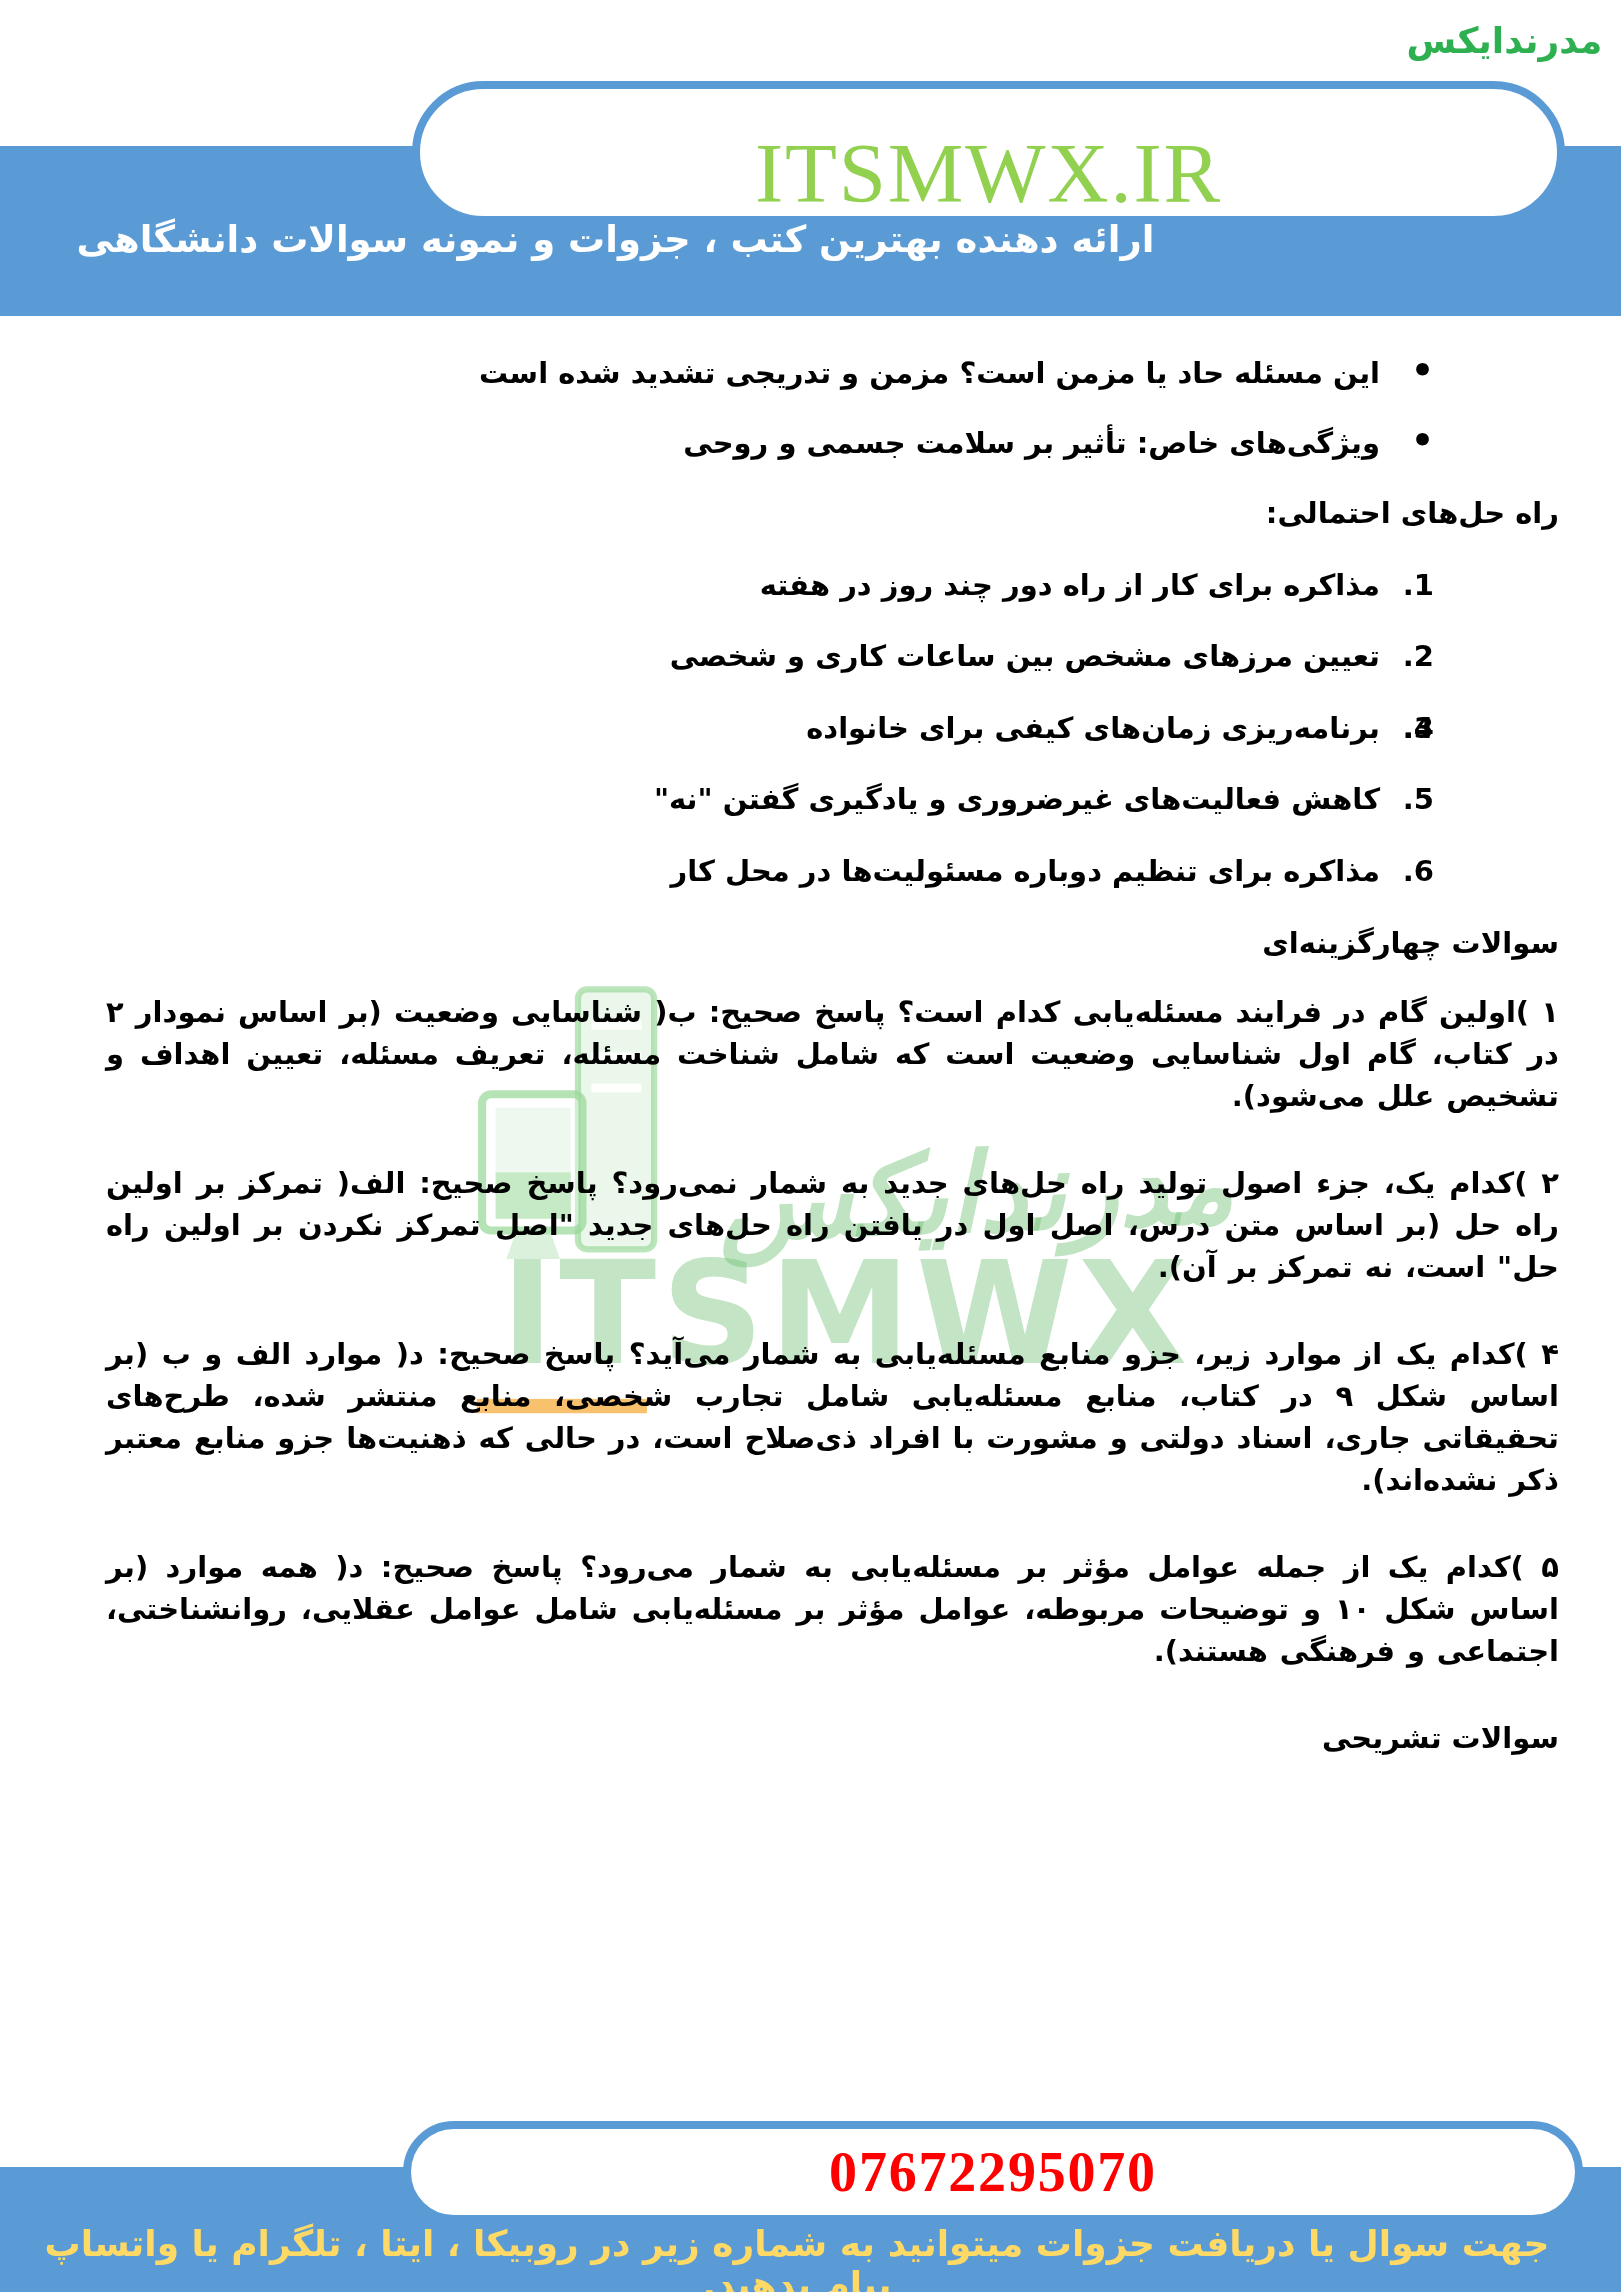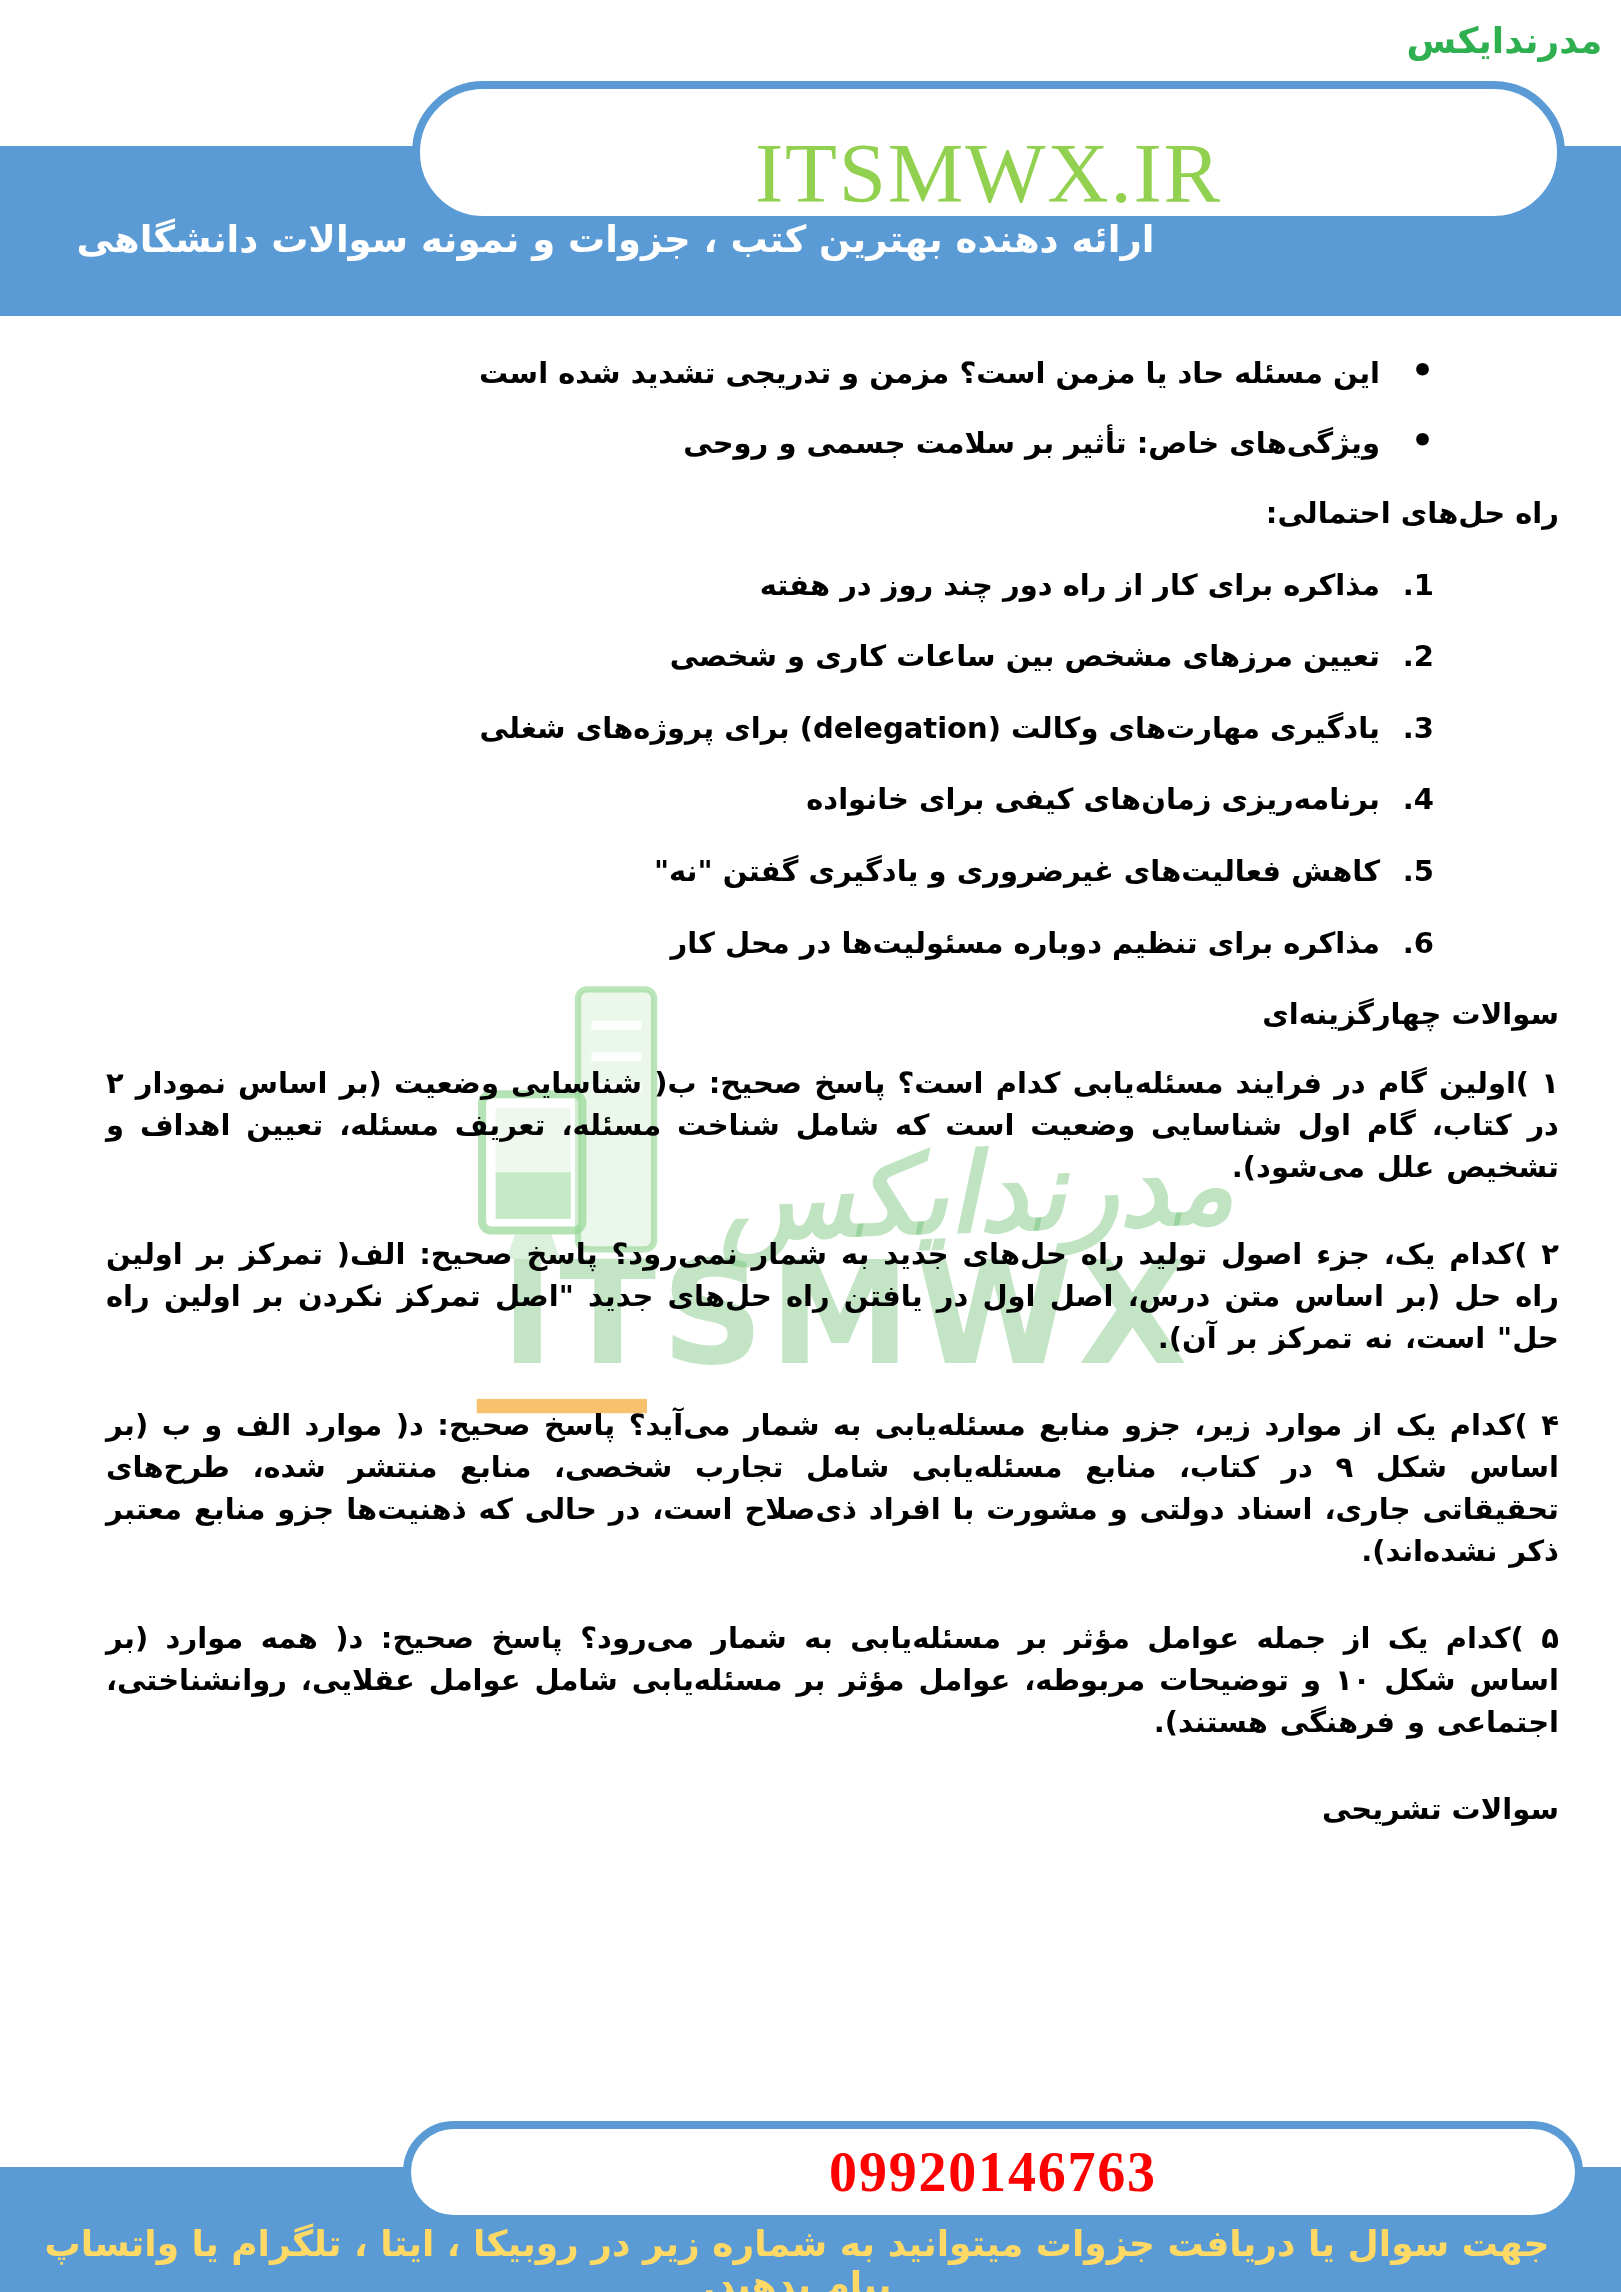--- a/index.html
+++ b/index.html
@@ -156,21 +156,20 @@
       <li class="n-item">
         <span class="num">1.</span>
         <span>مذاکره برای کار از راه دور چند روز در هفته</span>
       </li>
       <li class="n-item">
         <span class="num">2.</span>
         <span>تعیین مرزهای مشخص بین ساعات کاری و شخصی</span>
       </li>
       <li class="n-item">
         <span class="num">3.</span>
-        <span>یادگیری مهارت‌های وکالت (delegation) برای پروژه‌های شغلی</span>
       </li>
       <li class="n-item">
         <span class="num">4.</span>
         <span>برنامه‌ریزی زمان‌های کیفی برای خانواده</span>
       </li>
       <li class="n-item">
         <span class="num">5.</span>
         <span>کاهش فعالیت‌های غیرضروری و یادگیری گفتن "نه"</span>
       </li>
       <li class="n-item">
@@ -184,18 +183,18 @@
     <p class="q">۱ )اولین گام در فرایند مسئله‌یابی کدام است؟ پاسخ صحیح: ب( شناسایی وضعیت (بر اساس نمودار ۲ در کتاب، گام اول شناسایی وضعیت است که شامل شناخت مسئله، تعریف مسئله، تعیین اهداف و تشخیص علل می‌شود).</p>
     <p class="q">۲ )کدام یک، جزء اصول تولید راه حل‌های جدید به شمار نمی‌رود؟ پاسخ صحیح: الف( تمرکز بر اولین راه حل (بر اساس متن درس، اصل اول در یافتن راه حل‌های جدید "اصل تمرکز نکردن بر اولین راه حل" است، نه تمرکز بر آن).</p>
     <p class="q">۴ )کدام یک از موارد زیر، جزو منابع مسئله‌یابی به شمار می‌آید؟ پاسخ صحیح: د( موارد الف و ب (بر اساس شکل ۹ در کتاب، منابع مسئله‌یابی شامل تجارب شخصی، منابع منتشر شده، طرح‌های تحقیقاتی جاری، اسناد دولتی و مشورت با افراد ذی‌صلاح است، در حالی که ذهنیت‌ها جزو منابع معتبر ذکر نشده‌اند).</p>
     <p class="q">۵ )کدام یک از جمله عوامل مؤثر بر مسئله‌یابی به شمار می‌رود؟ پاسخ صحیح: د( همه موارد (بر اساس شکل ۱۰ و توضیحات مربوطه، عوامل مؤثر بر مسئله‌یابی شامل عوامل عقلایی، روانشناختی، اجتماعی و فرهنگی هستند).</p>
 
     <h2 class="sec-heading essay">سوالات تشریحی</h2>
   </div>
 
   <div class="footer-band"></div>
   <div class="footer-pill">
-    <span class="phone">09920146763</span>
+    <span class="phone">07672295070</span>
   </div>
   <div class="footer-note">جهت سوال یا دریافت جزوات میتوانید به شماره زیر در روبیکا ، ایتا ، تلگرام یا واتساپ پیام بدهید.</div>
 
 </div>
 
 
 </body></html>

